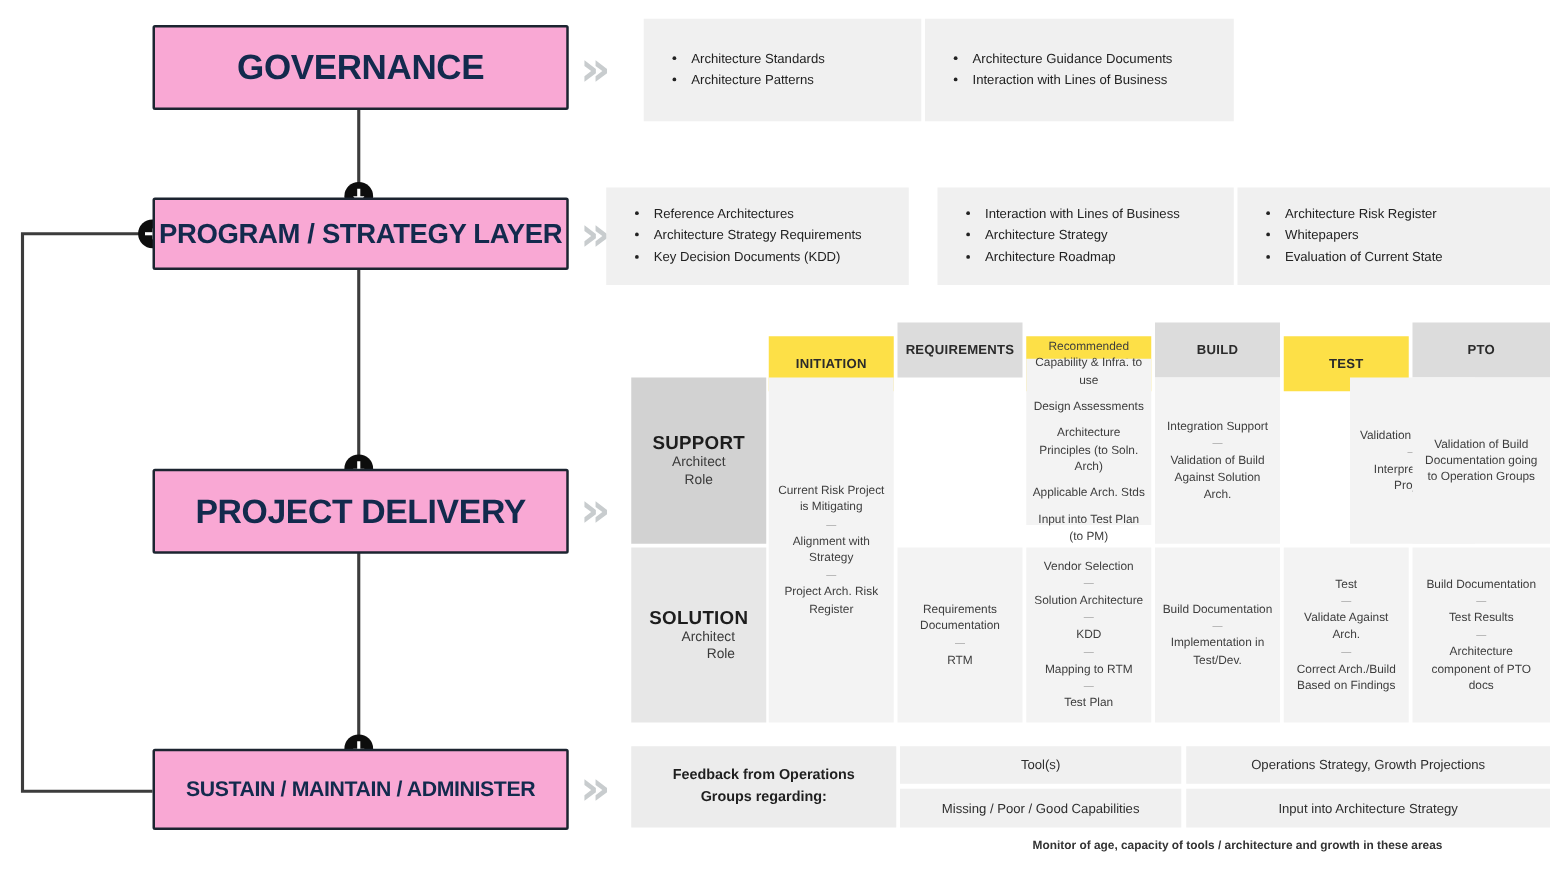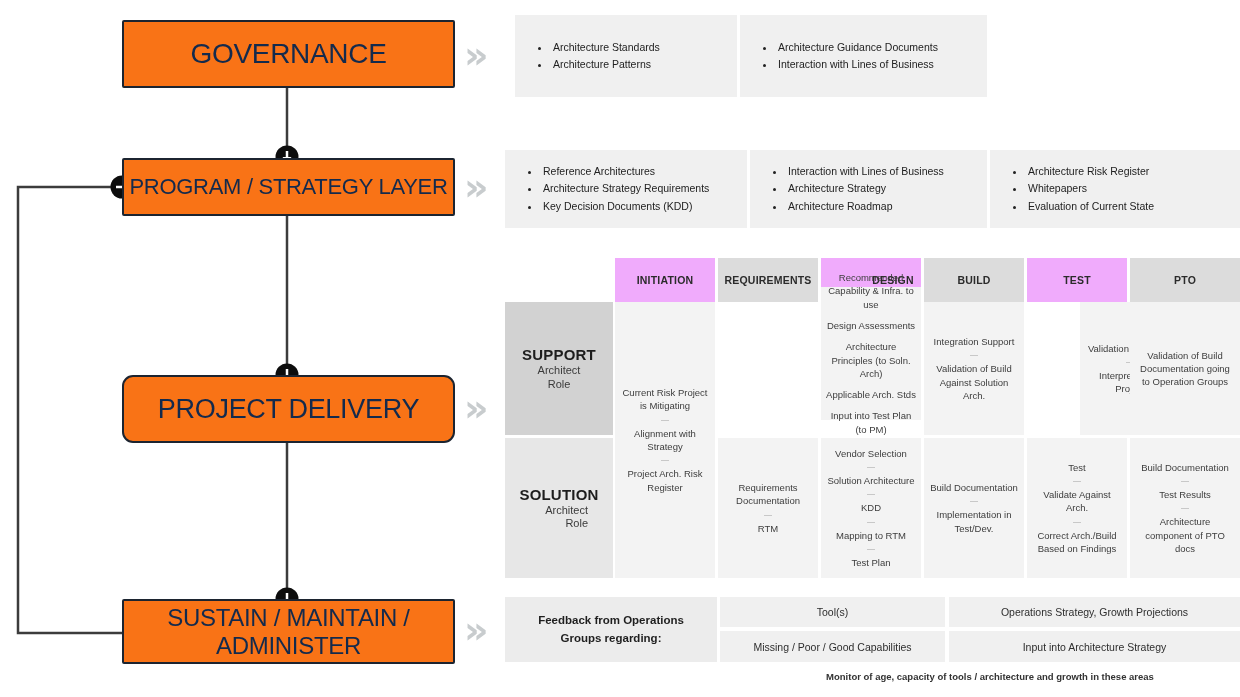--- a/index.html
+++ b/index.html
@@ -2,34 +2,34 @@
 <html><head>
 <meta charset="utf-8">
 <style>
   html,body{margin:0;padding:0;background:#ffffff;}
   .canvas{
     position:relative;width:1240px;height:697px;background:#ffffff;overflow:hidden;
     font-family:"Liberation Sans", sans-serif;
   }
   svg.connectors{position:absolute;left:0;top:0;pointer-events:none;}
   .flow-box{
-    position:absolute;background:#f97316;border:2.5px solid #1c2430;border-radius:2px;
+    position:absolute;background:#f9a8d4;border:2.5px solid #1c2430;border-radius:2px;
     display:flex;align-items:center;justify-content:center;
-    color:#132a4d;font-weight:normal;text-align:center;letter-spacing:-0.3px;
+    color:#132a4d;font-weight:bold;letter-spacing:-0.3px;
     box-sizing:border-box;
   }
   .chev{position:absolute;color:#c8ccce;font-weight:bold;font-size:38px;line-height:1;font-family:"DejaVu Sans",sans-serif;}
   .panel{position:absolute;background:#f0f0f0;box-sizing:border-box;display:flex;align-items:center;}
   .panel ul{margin:0;padding:0 8px 0 36px;list-style:disc;}
   .panel li{font-size:10.5px;color:#222;line-height:1.65;padding-left:2px;}
   .hdr{
     position:absolute;display:flex;align-items:center;justify-content:center;
     font-size:10.5px;font-weight:bold;color:#2b2b2b;letter-spacing:0.2px;box-sizing:border-box;text-align:center;
   }
-  .hdr.dark{background:#f0abfc;}
+  .hdr.dark{background:#fde047;margin-top:11px;}
   .hdr.light{background:#dcdcdc;}
   .rowlabel{
     position:absolute;display:flex;flex-direction:column;align-items:center;justify-content:center;
     text-align:center;box-sizing:border-box;color:#1d1d1d;
   }
   .rowlabel .rl-title{font-size:15px;font-weight:bold;letter-spacing:0.2px;}
   .rowlabel .rl-sub{font-size:11px;color:#3a3a3a;width:58px;line-height:1.2;margin-top:1px;}
   .cell{
     position:absolute;background:#f3f3f3;box-sizing:border-box;
     display:flex;flex-direction:column;align-items:center;justify-content:center;
@@ -79,42 +79,42 @@
 
     <g>
       <circle cx="122" cy="187" r="11.5" fill="#0d0d0d"></circle>
       <line x1="116" y1="187" x2="123" y2="187" stroke="#fff" stroke-width="2.5"></line>
       <polygon points="122,182.5 122,191.5 128,187" fill="#fff"></polygon>
     </g>
   </svg>
 
   <div class="flow-box" style="left:122px;top:20px;width:333px;height:68px;font-size:28px;">GOVERNANCE</div>
   <div class="flow-box" style="left:122px;top:158px;width:333px;height:58px;font-size:22px;">PROGRAM / STRATEGY LAYER</div>
-  <div class="flow-box" style="left:122px;top:375px;width:333px;height:68px;font-size:27px;border-radius:11px;">PROJECT DELIVERY</div>
-  <div class="flow-box" style="left:122px;top:599px;width:333px;height:65px;font-size:24px;">SUSTAIN / MAINTAIN / ADMINISTER</div>
+  <div class="flow-box" style="left:122px;top:375px;width:333px;height:68px;font-size:27px;">PROJECT DELIVERY</div>
+  <div class="flow-box" style="left:122px;top:599px;width:333px;height:65px;font-size:17px;">SUSTAIN / MAINTAIN / ADMINISTER</div>
 
   <span class="chev" style="left:464px;top:36px;">»</span>
   <span class="chev" style="left:464px;top:168px;">»</span>
   <span class="chev" style="left:464px;top:389px;">»</span>
   <span class="chev" style="left:464px;top:611px;">»</span>
 
   <div class="panel" style="left:515px;top:15px;width:222px;height:82px;">
     <ul>
         <li>Architecture Standards</li>
         <li>Architecture Patterns</li>
       </ul>
   </div>
   <div class="panel" style="left:740px;top:15px;width:247px;height:82px;">
     <ul>
         <li>Architecture Guidance Documents</li>
         <li>Interaction with Lines of Business</li>
       </ul>
   </div>
 
-  <div class="panel" style="left:505px;top:150px;width:242px;height:78px;">
+  <div class="panel" style="left:485px;top:150px;width:242px;height:78px;">
     <ul>
         <li>Reference Architectures</li>
         <li>Architecture Strategy Requirements</li>
         <li>Key Decision Documents (KDD)</li>
       </ul>
   </div>
   <div class="panel" style="left:750px;top:150px;width:237px;height:78px;">
     <ul>
         <li>Interaction with Lines of Business</li>
         <li>Architecture Strategy</li>

